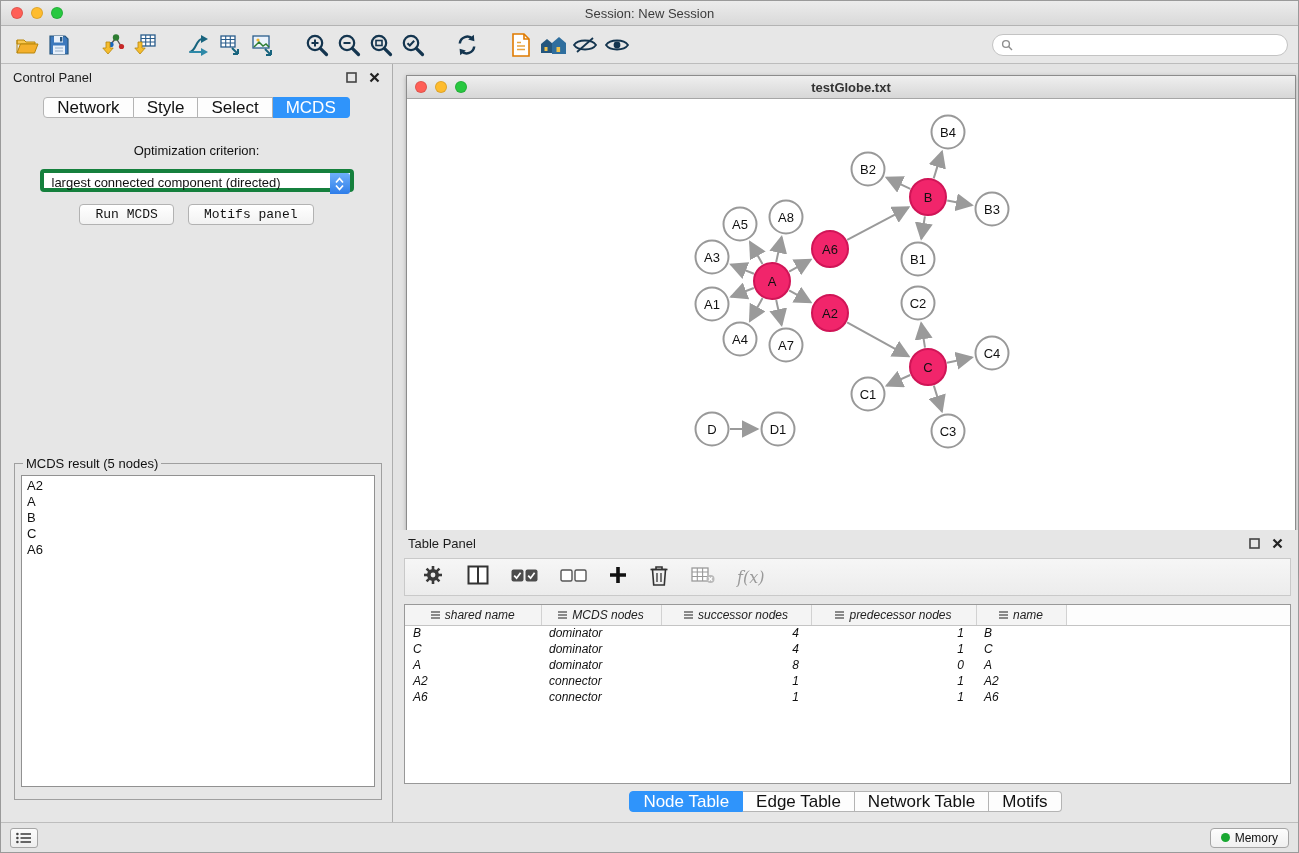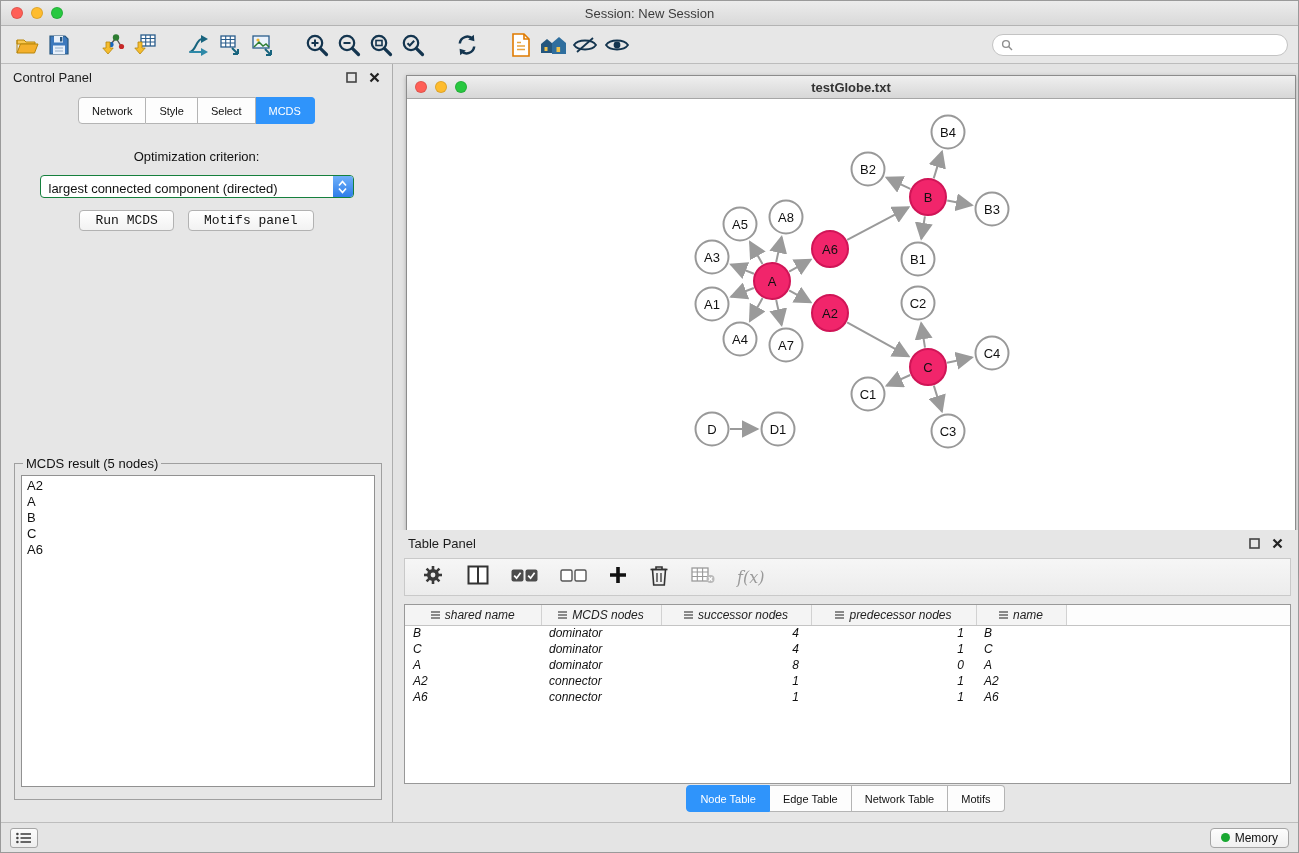--- a/index.html
+++ b/index.html
@@ -22,26 +22,26 @@
   .search-field input { border:none; outline:none; flex:1; font-size:12px; background:transparent; font-family:"Liberation Sans",sans-serif; }
 
   
   .main { flex:1; display:flex; min-height:0; }
 
   
   .control-panel { width:392px; flex:none; background:#e6e6e6; border-right:1px solid #adadad; position:relative; }
   .panel-header { height:26px; display:flex; align-items:center; padding:0 12px; font-size:13px; color:#1d1d1d; }
   .hdr-icons { margin-left:auto; display:flex; gap:12px; align-items:center; }
   .seg-tabs { display:flex; justify-content:center; margin-top:7px; }
-  .seg-tab { height:27px; padding:0 13px; display:flex; align-items:center; font-size:11px; color:#111; background:#fdfdfd; border:1px solid #b4b4b4; border-left:none; }
+  .seg-tab { height:21px; padding:0 13px; display:flex; align-items:center; font-size:17px; color:#111; background:#fdfdfd; border:1px solid #b4b4b4; border-left:none; }
   .seg-tab:first-child { border-left:1px solid #b4b4b4; border-radius:4px 0 0 4px; }
   .seg-tab:last-child { border-radius:0 4px 4px 0; }
   .seg-tab.active { background:#2f94fb; border-color:#2f94fb; color:#fff; }
   .opt-label { margin-top:25px; text-align:center; font-size:13px; color:#111; }
-  .combo { margin:11px auto 0; width:314px; height:23px; background:#fff; border:1px solid #15803d; border-radius:4px; position:relative; display:flex; align-items:center; font-size:13px; padding:4px 26px 0 8px; color:#111; white-space:nowrap; }
+  .combo { margin:11px auto 0; width:314px; height:23px; background:#fff; border:4px solid #15803d; border-radius:4px; position:relative; display:flex; align-items:center; font-size:13px; padding:4px 26px 0 8px; color:#111; white-space:nowrap; }
   .combo .stepper { position:absolute; right:0; top:0; width:20px; height:21px; background:linear-gradient(#6fb0fa,#2e7de9); border-radius:0 3px 3px 0; display:flex; align-items:center; justify-content:center; }
   .btn-row { display:flex; justify-content:center; gap:14px; margin-top:12px;font-family:Liberation Mono, monospace; }
   .push-btn { height:21px; padding:0 15px; background:linear-gradient(#ffffff,#f2f2f2); border:1px solid #b2b2b2; border-radius:4px; font-size:13px; color:#111; display:flex; align-items:center; }
   .result-box { position:absolute; left:13px; right:10px; top:392px; bottom:22px; border:1px solid #9f9f9f; padding:4px 6px 12px 6px; display:flex; flex-direction:column; background:#e6e6e6; }
   .result-box legend { font-size:13px; padding:0 3px; margin-left:2px; color:#111; }
   .result-list { flex:1; background:#fff; border:1px solid #919191; overflow:auto; padding:2px 5px; }
   .result-item { font-size:13px; line-height:16px; color:#111; }
 
   
   .right-side { flex:1; position:relative; min-width:0; background:#e3e3e3; }

